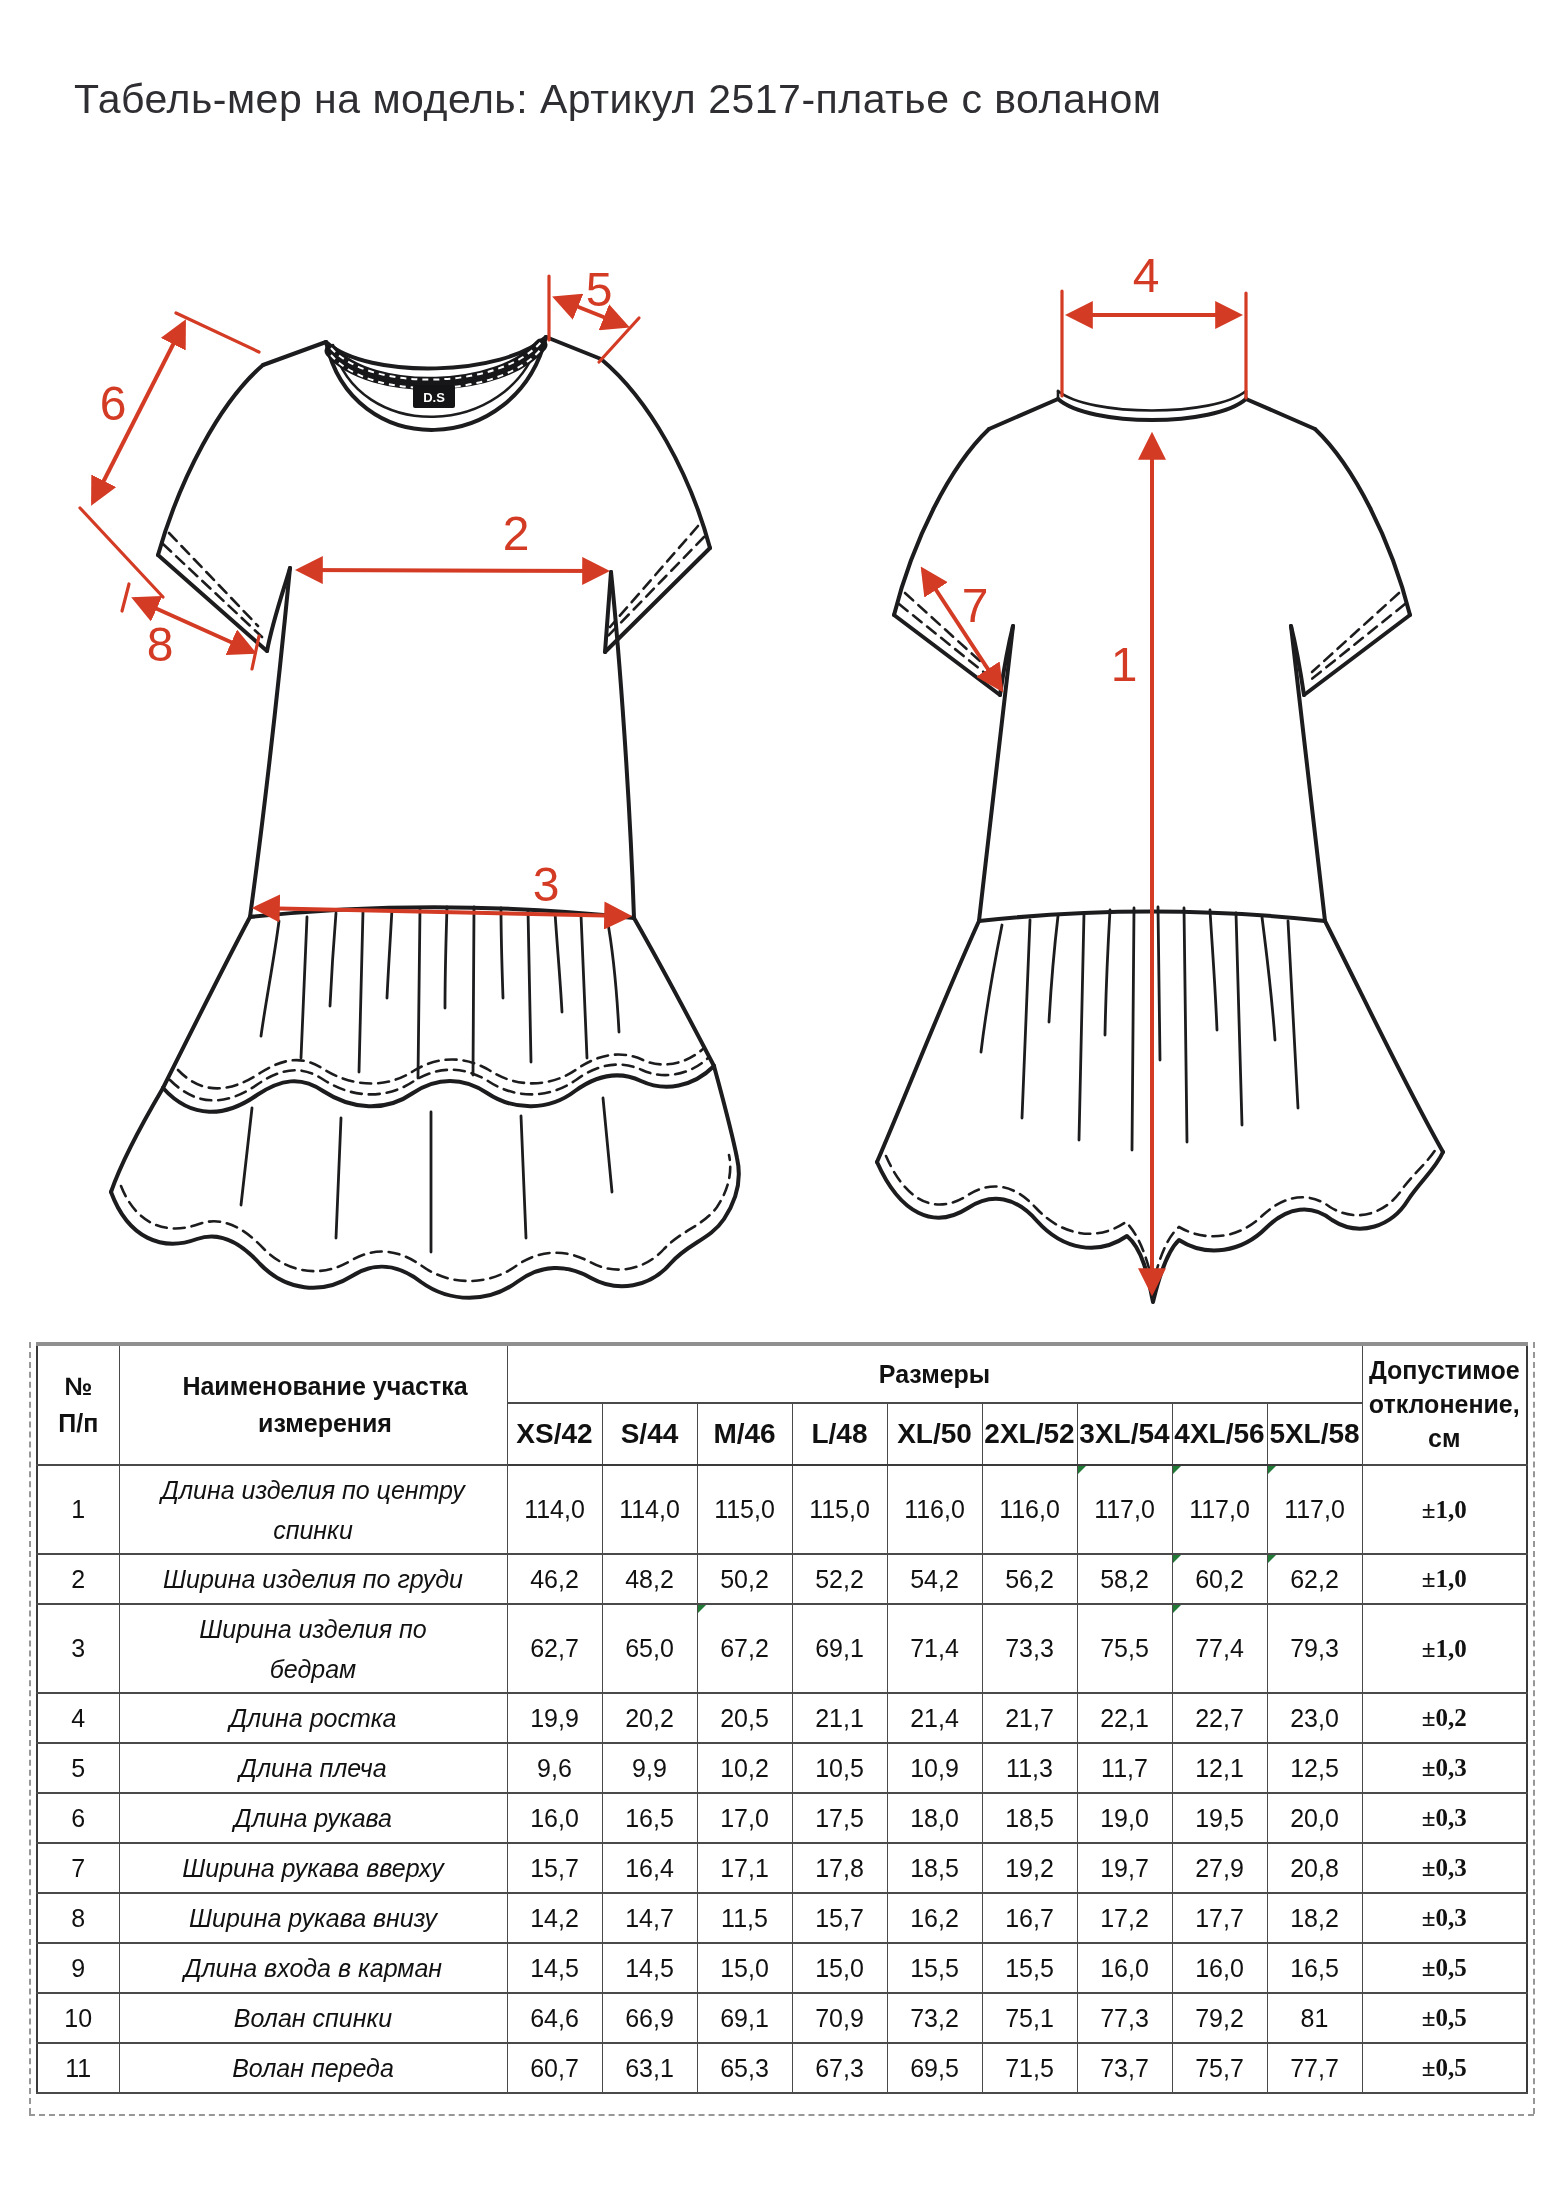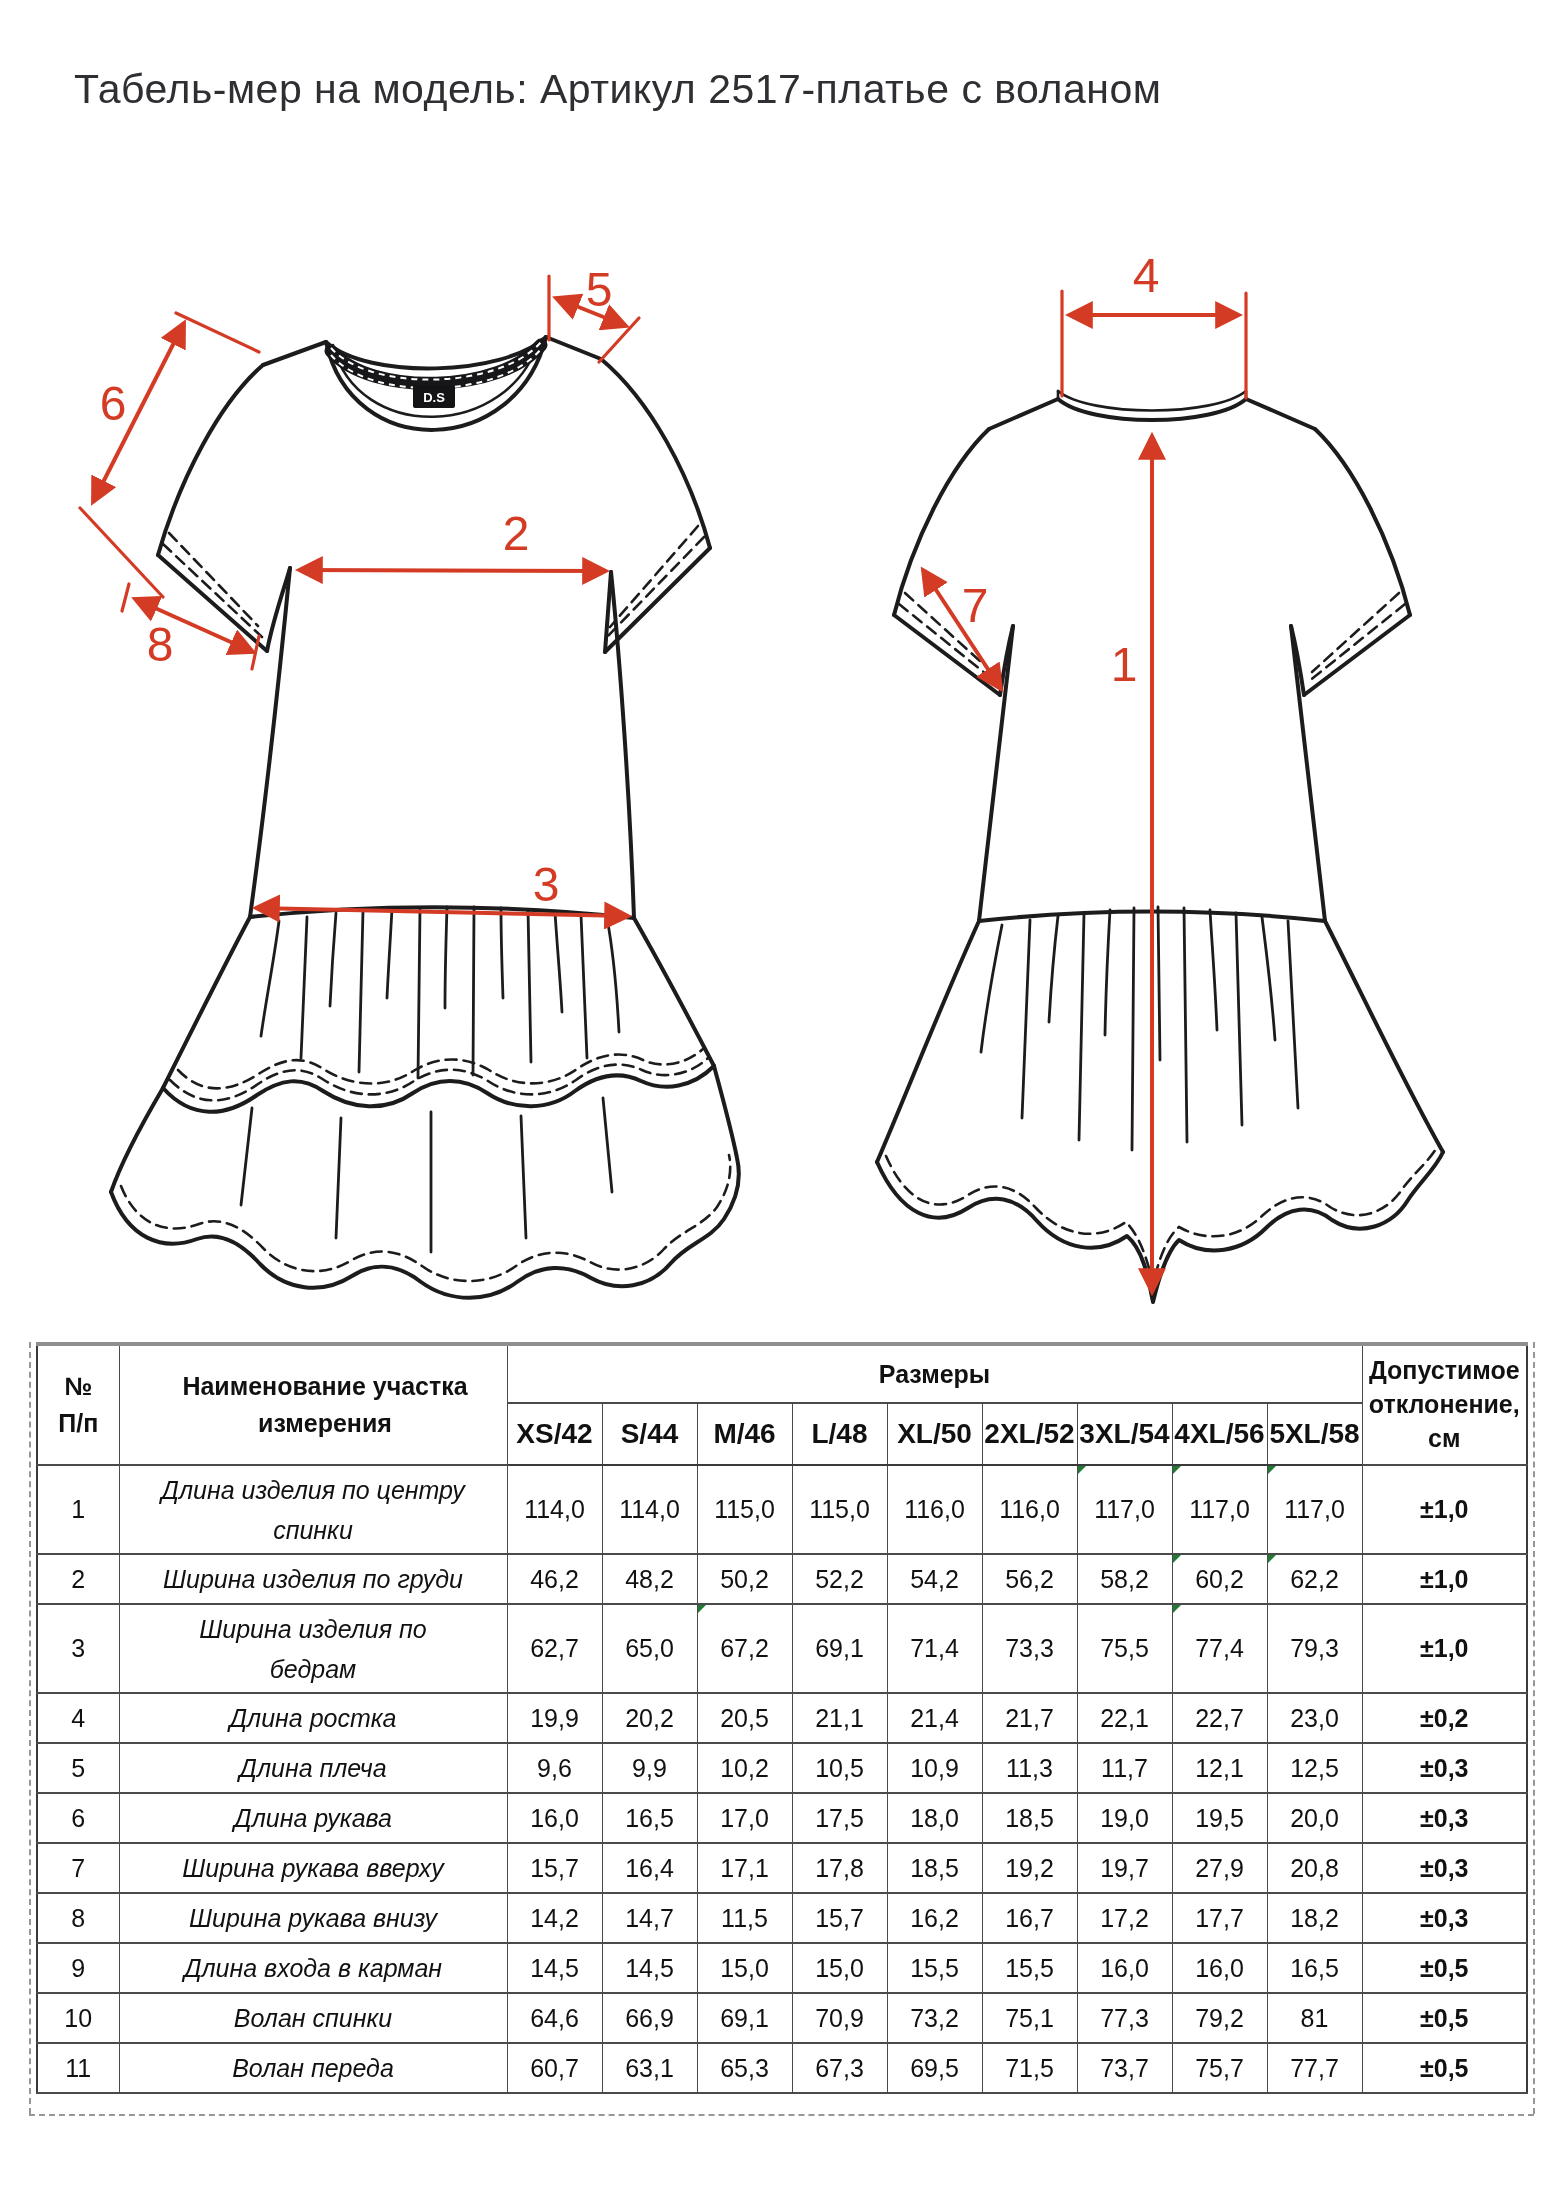--- a/index.html
+++ b/index.html
@@ -1,21 +1,21 @@
 <!DOCTYPE html>
 <html><head>
 <meta charset="utf-8">
 <style>
   html,body{margin:0;padding:0;}
   body{
     width:1542px;height:2200px;position:relative;background:#ffffff;
     font-family:"Liberation Sans", sans-serif;color:#222;overflow:hidden;
   }
   .title{
-    position:absolute;left:74px;top:66px;width:1400px;
+    position:absolute;left:74px;top:76px;width:1400px;
     font-size:41px;font-weight:400;color:#2f2f33;letter-spacing:0.5px;
   }
   .drawing{position:absolute;left:0;top:150px;width:1542px;height:1192px;}
 
   
   .table-wrap{position:absolute;left:36px;top:1342px;width:1492px;}
   table.spec{
     border-collapse:collapse;table-layout:fixed;width:1492px;
     border:2px solid #3a3a3a;border-top:4px solid #8f8f8f;
   }
@@ -26,21 +26,21 @@
   }
   tr.h1 th{height:56px;font-weight:bold;}
   tr.h2 th{height:60px;font-weight:bold;font-size:28px;border-bottom:2px solid #3a3a3a;}
   th.t-numh, td.t-num{width:82px;}
   th.t-nameh, td.t-name{width:388px;}
   col.c-size{width:95px;}
   th.t-tolh, td.t-tol{width:165px;}
   th.t-numh{white-space:pre-line;line-height:1.5;}
   th.t-tolh{white-space:normal;line-height:1.35;font-size:25px;padding:0 6px;}
   td.t-name{text-align:left;padding:2px 10px;white-space:pre-line;line-height:1.6;font-style:italic;}
-  td.t-tol{font-weight:bold;font-size:29px;}
+  td.t-tol{font-weight:bold;font-size:29px;font-family:Liberation Serif, serif;}
   tr.row{height:50px;}
   tr.row.tall{height:89px;}
   td.flagged::before{
     content:'';position:absolute;left:0;top:0;width:0;height:0;
     border-left:8px solid #217a36;border-bottom:8px solid transparent;
   }
   
   .dash-v{position:absolute;width:0;border-left:2px dashed #979797;}
   .dash-h{position:absolute;height:0;border-top:2px dashed #979797;}
 

